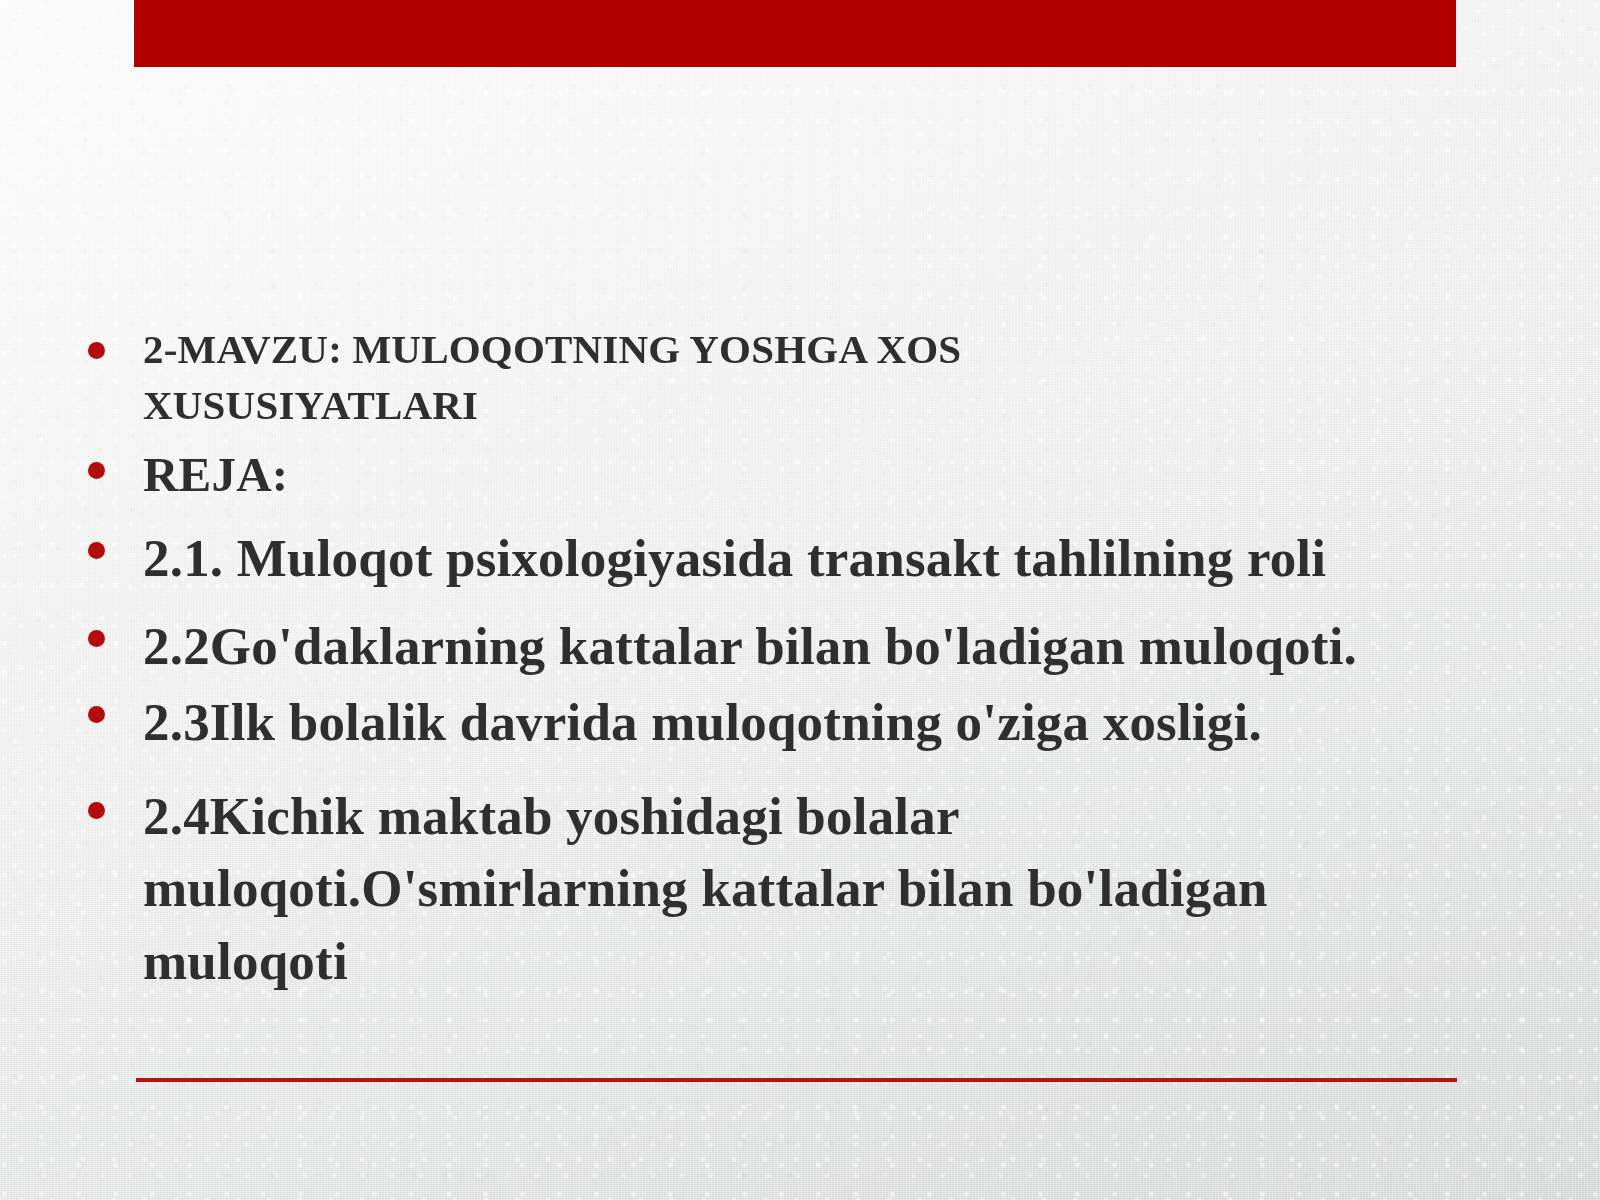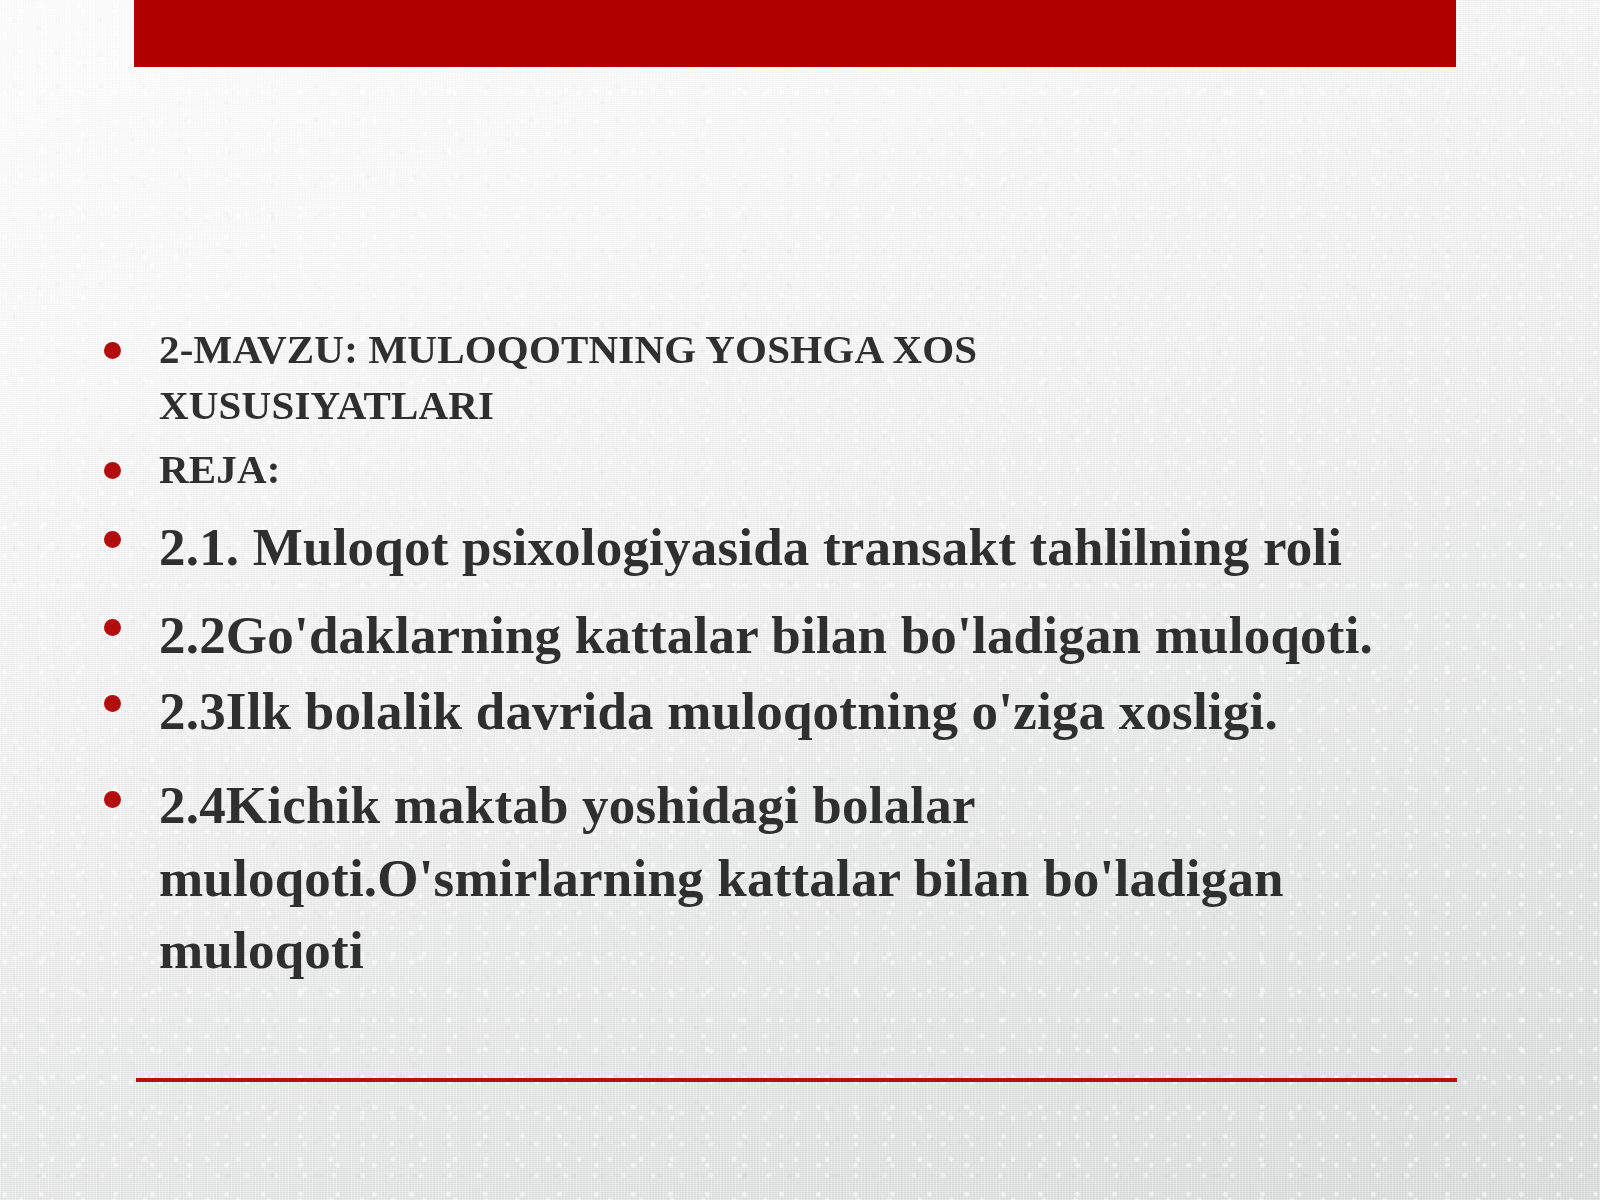--- a/index.html
+++ b/index.html
@@ -55,21 +55,21 @@
     position: absolute;
     left: 136px;
     top: 1078px;
     width: 1321px;
     height: 4px;
     background: #b51212;
   }
 
   .content {
     position: absolute;
-    left: 104px;
+    left: 88px;
     top: 322px;
     width: 1400px;
   }
 
   .bullet-row {
     display: flex;
     align-items: flex-start;
     margin-bottom: 14px;
   }
 
@@ -90,21 +90,21 @@
     font-size: 53px;
     line-height: 1.36;
     letter-spacing: 0.2px;
   }
 
   .bullet-row.title .bullet-text {
     font-size: 41px;
     max-width: 1060px;
   }
   .bullet-row.r0 { margin-bottom: 8px; }
-  .bullet-row.r1 .bullet-text { font-size: 41px; }
+  .bullet-row.r1 .bullet-text { font-size: 49px; }
   .bullet-row.r2 { margin-bottom: 16px; }
   .bullet-row.r3 { margin-bottom: 4px; }
   .bullet-row.r4 { margin-bottom: 22px; }
   .bullet-row.r5 .bullet-text { max-width: 1330px; }
   .bullet-row.r5 .bullet-marker { margin-top: 22px; }
 </style>
 </head>
 <body>
 
 <div class="slide">

